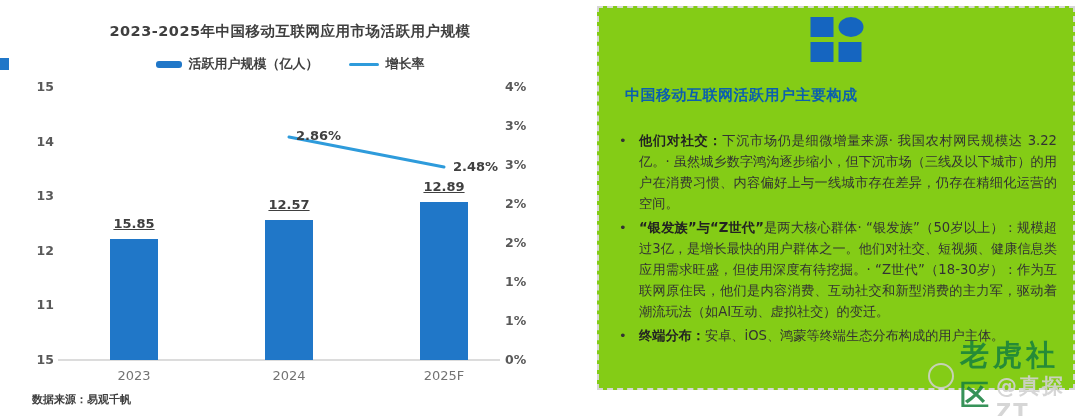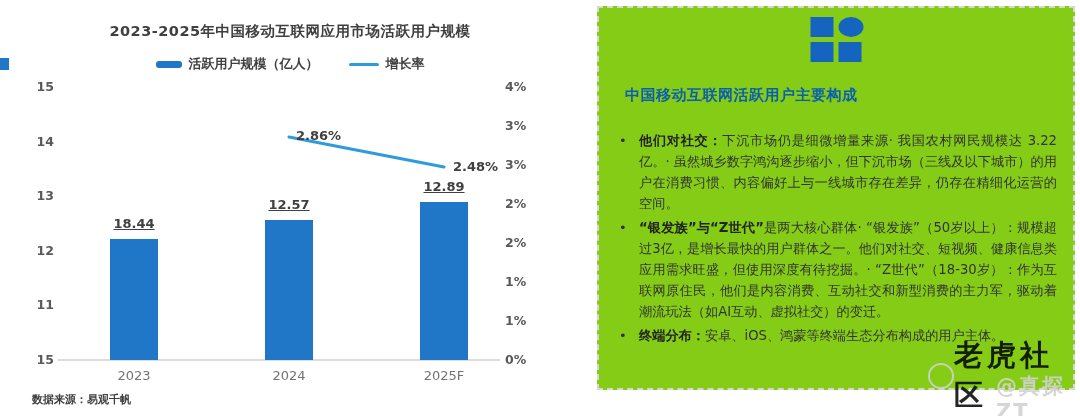--- a/index.html
+++ b/index.html
@@ -41,22 +41,22 @@
   .pi { background:#1565C0; }
   .pi-circle { border-radius:50%; width:25px; height:20px; }
   .panel-title { position:absolute; left:26px; top:78px; font-size:15px; font-weight:700; color:#0B5FAE; letter-spacing:0.5px; }
   .bullets { position:absolute; left:20px; top:122px; width:438px; list-style:none; }
   .bullets li { display:grid; grid-template-columns:20px 1fr; margin-bottom:3px; }
   .dot { font-size:13px; color:#333; line-height:21px; }
   .btext { font-size:13.2px; color:#333333; line-height:21px; text-align:justify; }
   .btext b { font-weight:700; color:#222; }
 
   
-  .wm-row1 { position:absolute; left:928px; top:336px; display:flex; align-items:center; 
-    color:#000000; font-weight:700; font-size:29px; letter-spacing:4px; opacity:0.85; }
+  .wm-row1 { position:absolute; left:928px; top:336px; display:flex; align-items:center; gap:6px;
+    color:#15803d; font-weight:700; font-size:29px; letter-spacing:4px; opacity:0.85; }
   .wm-logo { width:26px; height:26px; border:2.5px solid #d2d2d2; border-radius:50%; flex:0 0 auto; }
   .wm-row2 { position:absolute; left:996px; top:372px; color:#d2d2d2; font-weight:700;
     font-size:21px; letter-spacing:2px; opacity:0.9; }
 </style>
 </head>
 <body>
 
 <div class="stage">
 
   <div class="chart">
@@ -89,21 +89,21 @@
     <span class="tick tick-r" style="top:274px">1%</span>
     <span class="tick tick-r" style="top:313px">1%</span>
     <span class="tick tick-r" style="top:352px">0%</span>
 
     <div class="axis-baseline"></div>
 
     <div class="bar" style="left:110px; top:239px; height:121px;"></div>
     <div class="bar" style="left:265px; top:220px; height:140px;"></div>
     <div class="bar" style="left:420px; top:202px; height:158px;"></div>
 
-    <div class="bar-label" style="left:98px;  top:216px;">18.44</div>
+    <div class="bar-label" style="left:98px;  top:216px;">15.85</div>
     <div class="bar-label" style="left:253px; top:197px;">12.57</div>
     <div class="bar-label" style="left:408px; top:179px;">12.89</div>
 
     <svg class="growth-svg" viewBox="0 0 442 273">
       <line x1="231" y1="50" x2="386" y2="80" stroke="#2E9BDB" stroke-width="3" stroke-linecap="round"></line>
     </svg>
     <div class="line-label" style="left:296px; top:128px;">2.86%</div>
     <div class="line-label" style="left:453px; top:159px;">2.48%</div>
 
     <div class="x-label" style="left:98px;">2023</div>

